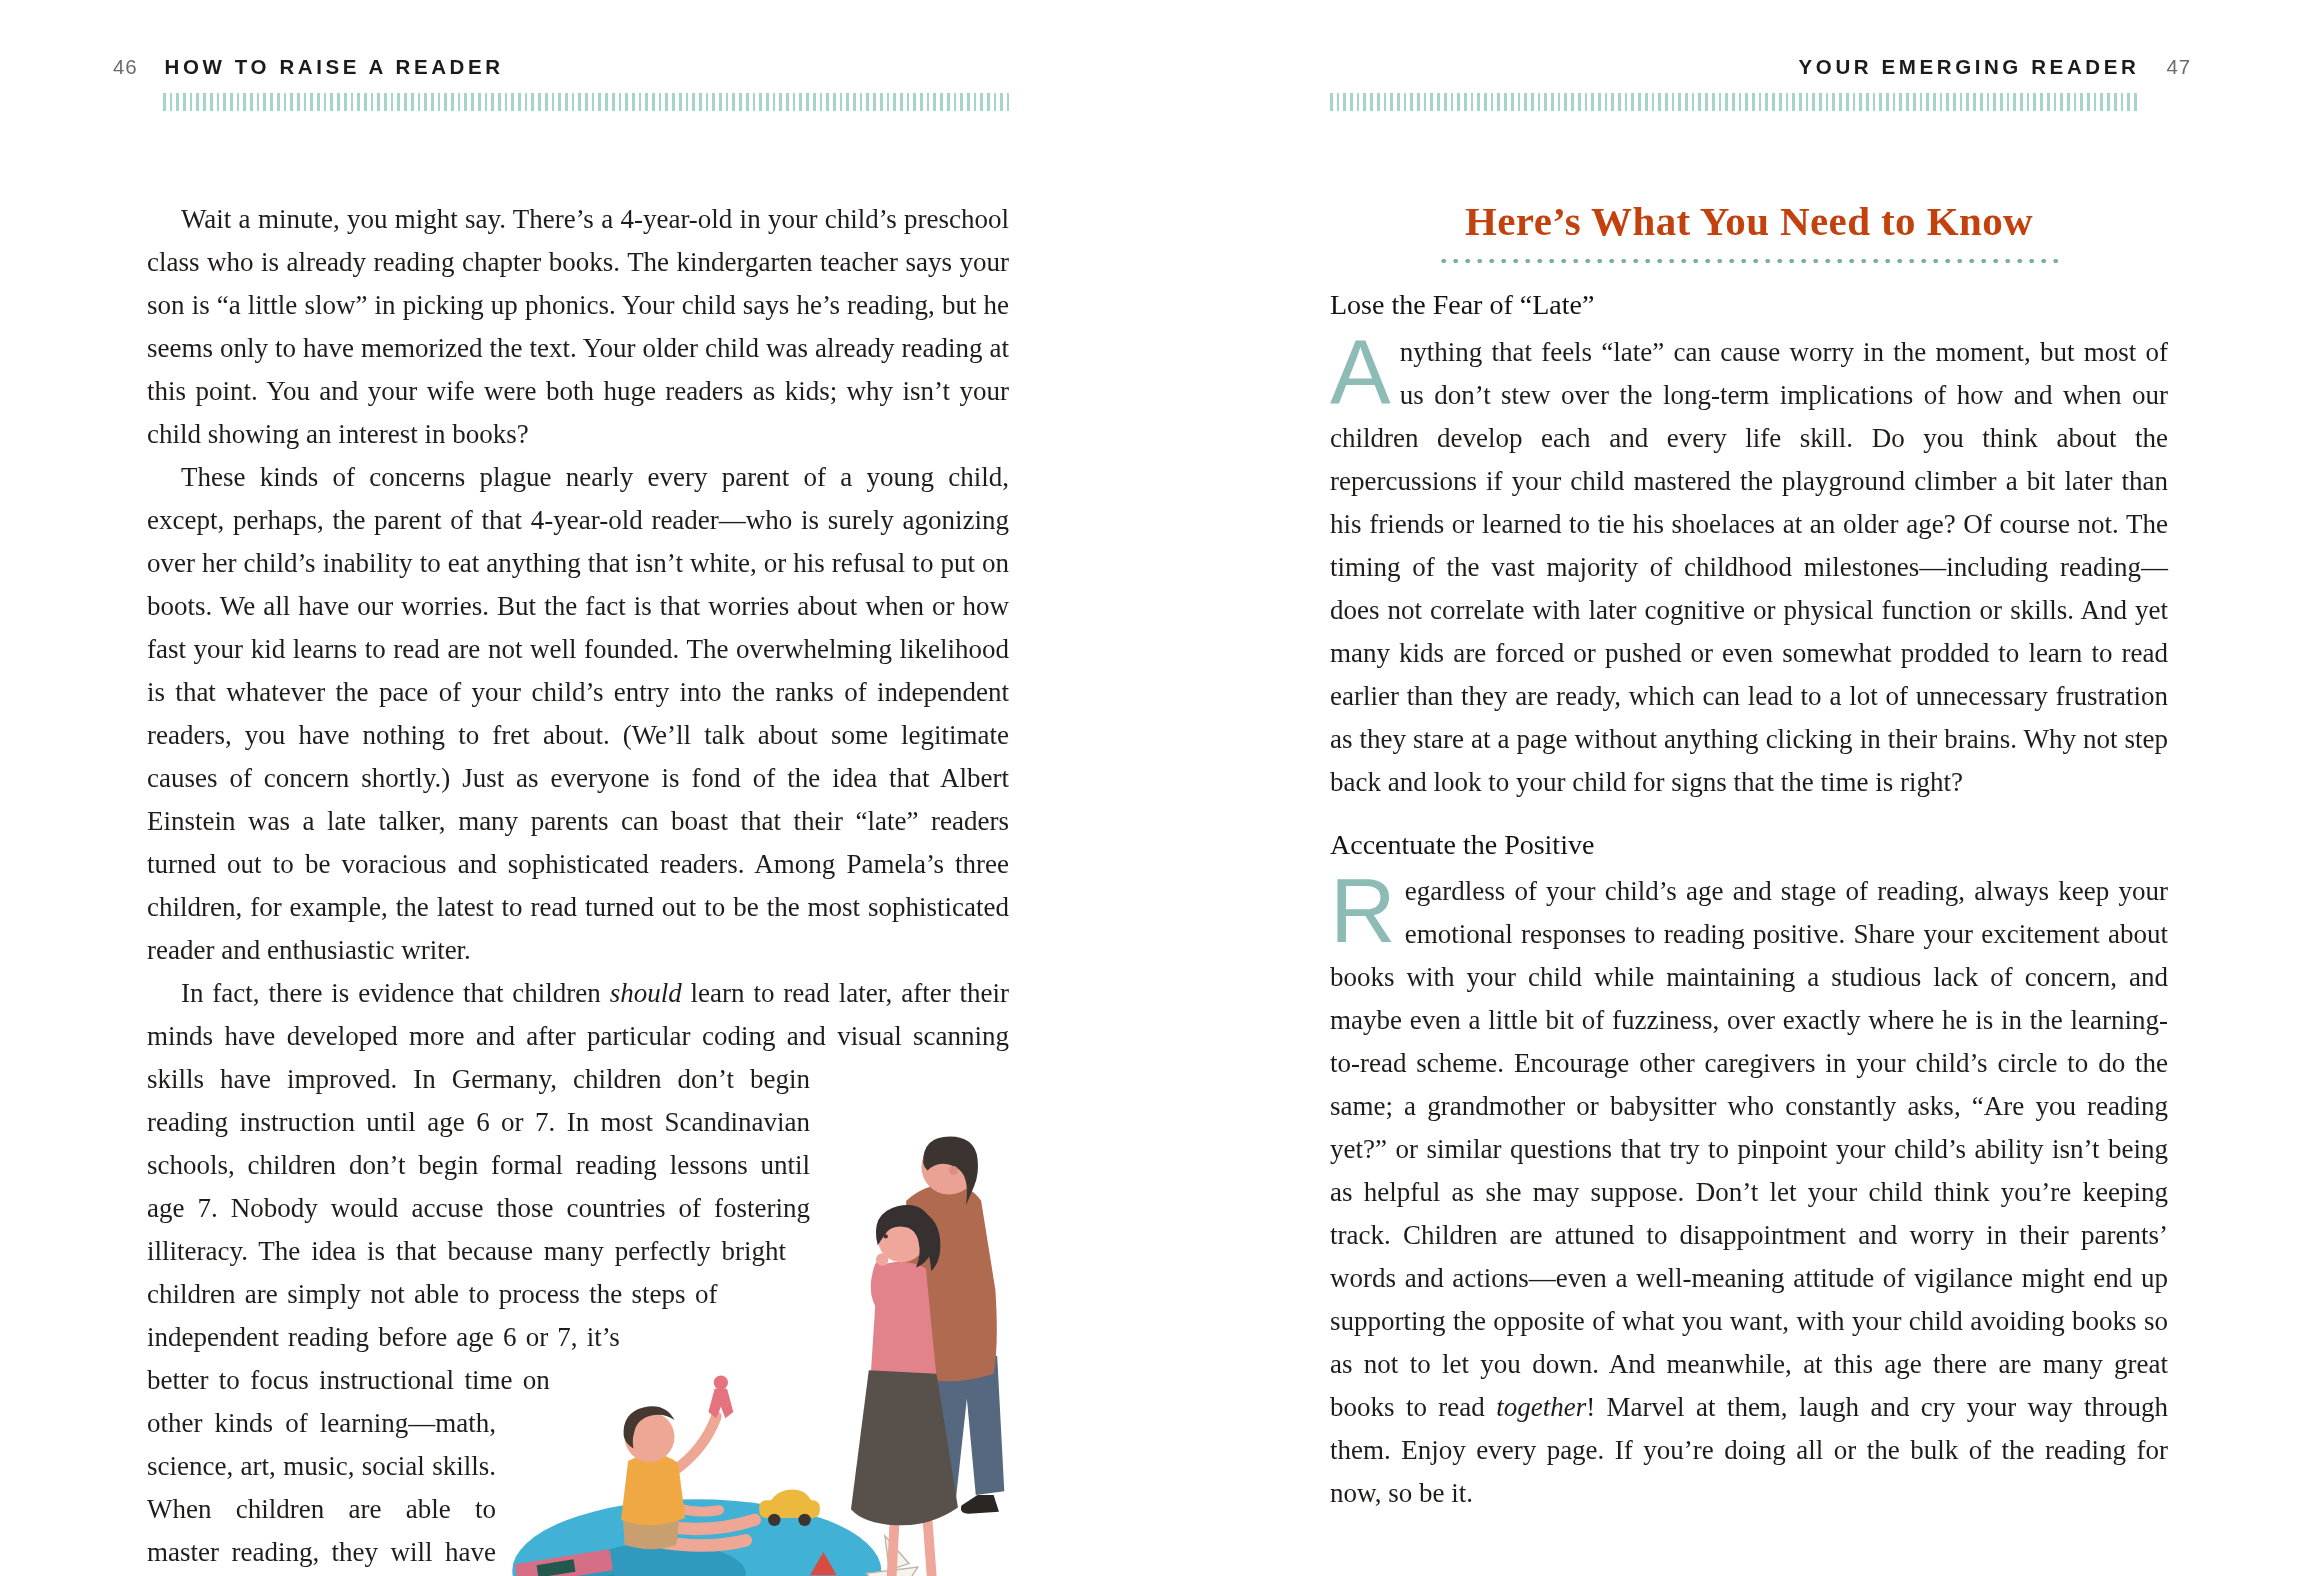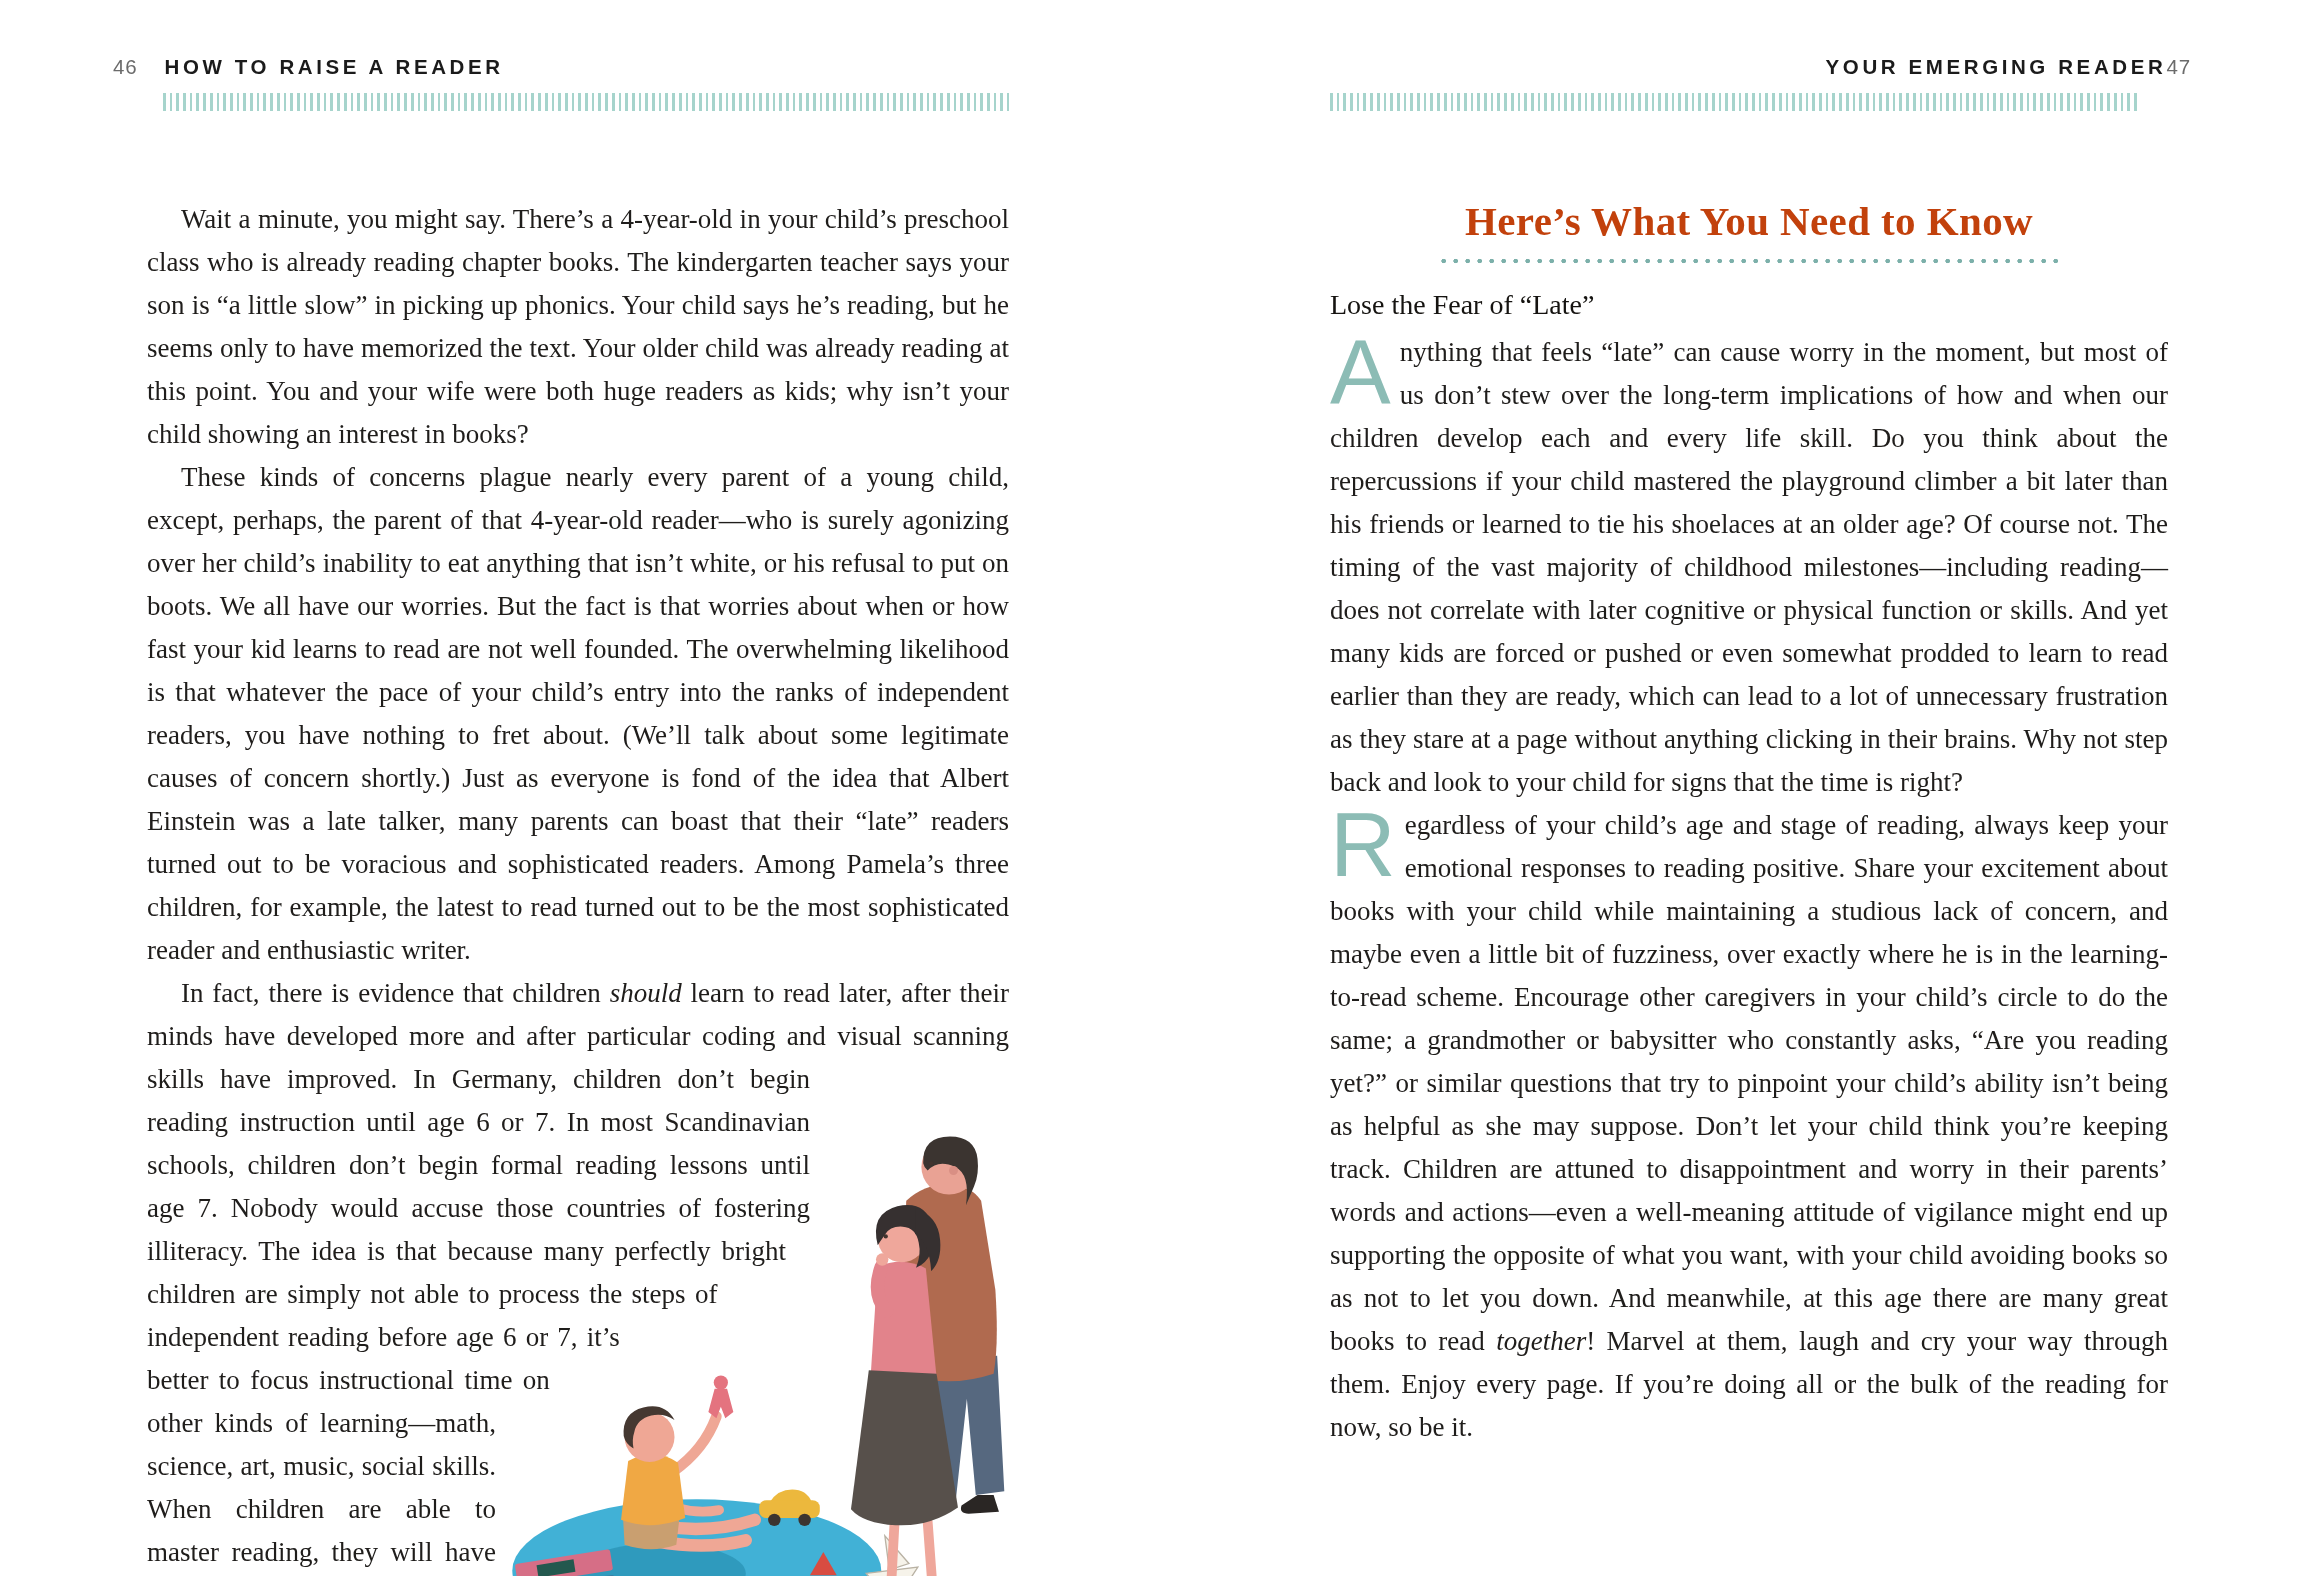--- a/index.html
+++ b/index.html
@@ -16,21 +16,21 @@
   .pg-header{
     position:absolute;top:55px;
     font-family:"Liberation Sans","DejaVu Sans",sans-serif;
     font-size:20.5px;letter-spacing:3.6px;font-weight:bold;color:#1b1b1b;
     white-space:nowrap;
   }
   .page-left .pg-header{left:113px;}
   .page-right .pg-header{right:127px;}
   .pg-num{font-weight:normal;color:#6b6b6b;letter-spacing:0.9px;}
   .page-left .pg-num{margin-right:27px;}
-  .page-right .pg-num{text-align:center;}
+  .page-right .pg-num{margin-left:27px;text-align:center;}
 
   .dash-rule{
     position:absolute;top:93px;height:18px;
     background:repeating-linear-gradient(to right,#a6d4cc 0px,#a6d4cc 2.7px,transparent 2.7px,transparent 6.7px);
   }
   .page-left .dash-rule{left:163px;width:846px;}
   .page-right .dash-rule{left:171px;width:810px;}
 
   .body-col{
     position:absolute;top:198px;
@@ -176,16 +176,17 @@
   <div class="dash-rule"></div>
 
   <div class="body-col">
 
     <p class="section-heading">Here’s What You Need to Know</p>
     <div class="dotted-rule"></div>
 
     <p class="subhead">Lose the Fear of “Late”</p>
     <p><span class="dropcap">A</span><span><span>nything that feels “late” can cause worry in the moment, but most of us don’t stew over the long-term implications of how and when our children develop each and every life skill. Do you think about the repercussions if your child mastered the playground climber a bit later than his friends or learned to tie his shoelaces at an older age? Of course not. The timing of the vast majority of childhood milestones—including reading—does not correlate with later cognitive or physical function or skills. And yet many kids are forced or pushed or even somewhat prodded to learn to read earlier than they are ready, which can lead to a lot of unnecessary frustration as they stare at a page without anything clicking in their brains. Why not step back and look to your child for signs that the time is right?</span></span></p>
 
+    <p class="subhead">Accentuate the Positive</p>
     <p><span class="dropcap">R</span><span><span>egardless of your child’s age and stage of reading, always keep your emotional responses to reading positive. Share your excitement about books with your child while maintaining a studious lack of concern, and maybe even a little bit of fuzziness, over exactly where he is in the learning-to-read scheme. Encourage other caregivers in your child’s circle to do the same; a grandmother or babysitter who constantly asks, “Are you reading yet?” or similar questions that try to pinpoint your child’s ability isn’t being as helpful as she may suppose. Don’t let your child think you’re keeping track. Children are attuned to disappointment and worry in their parents’ words and actions—even a well-meaning attitude of vigilance might end up supporting the opposite of what you want, with your child avoiding books so as not to let you down. And meanwhile, at this age there are many great books to read </span><em>together</em><span>! Marvel at them, laugh and cry your way through them. Enjoy every page. If you’re doing all or the bulk of the reading for now, so be it.</span></span></p>
   </div>
 </div>
 
 
 </body></html>

